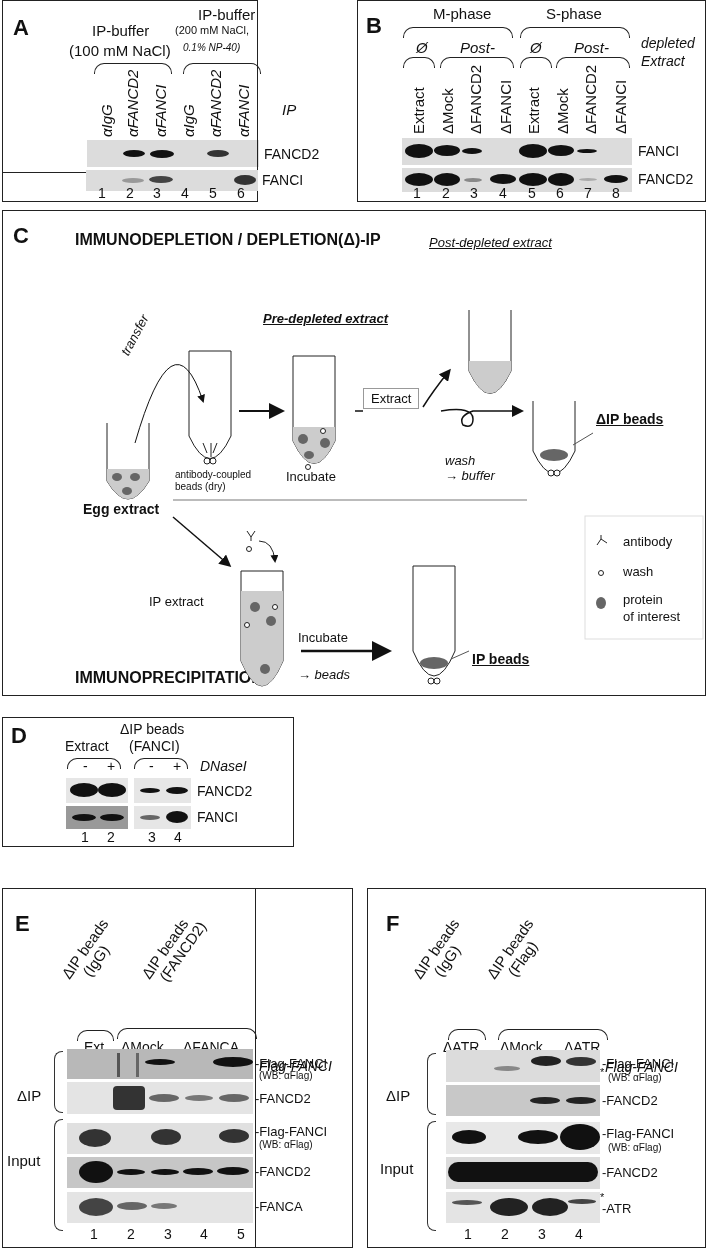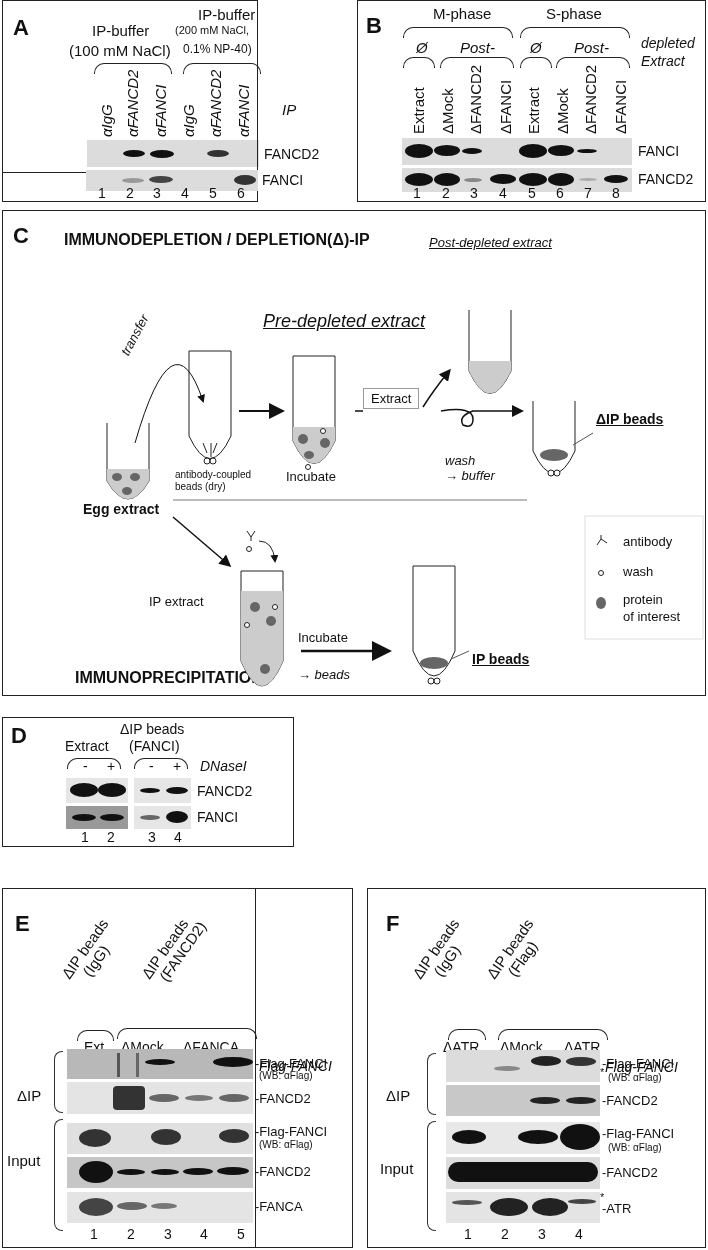--- a/index.html
+++ b/index.html
@@ -17,21 +17,21 @@
 </style>
 </head>
 <body>
 
 <div class="panel" style="left:2px;top:0;width:256px;height:173px;">
   <div class="plabel" style="left:10px;top:14px;">A</div>
   <div class="t" style="left:89px;top:21px;font-size:15px;">IP-buffer</div>
   <div class="t" style="left:66px;top:41px;font-size:15px;">(100 mM NaCl)</div>
   <div class="t" style="left:195px;top:5px;font-size:15px;">IP-buffer</div>
   <div class="t" style="left:172px;top:23px;font-size:11px;">(200 mM NaCl,</div>
-  <div class="t" style="left:180px;top:41px;font-size:12px;">0.1% NP-40)</div>
+  <div class="t" style="left:180px;top:41px;font-size:10px;font-style:italic;">0.1% NP-40)</div>
   <div class="brace" style="left:91px;top:62px;width:76px;"></div>
   <div class="brace" style="left:180px;top:62px;width:76px;"></div>
   <div class="vert it" style="left:95px;top:136px;">αIgG</div>
   <div class="vert it" style="left:121px;top:136px;">αFANCD2</div>
   <div class="vert it" style="left:149px;top:136px;">αFANCI</div>
   <div class="vert it" style="left:177px;top:136px;">αIgG</div>
   <div class="vert it" style="left:204px;top:136px;">αFANCD2</div>
   <div class="vert it" style="left:232px;top:136px;">αFANCI</div>
   <div class="t it" style="left:279px;top:100px;font-size:15px;">IP</div>
   <div class="blot" style="left:84px;top:139px;width:172px;height:27px;">
@@ -105,23 +105,23 @@
   <div class="lane" style="left:112px;top:184px;">3</div>
   <div class="lane" style="left:141px;top:184px;">4</div>
   <div class="lane" style="left:170px;top:184px;">5</div>
   <div class="lane" style="left:198px;top:184px;">6</div>
   <div class="lane" style="left:226px;top:184px;">7</div>
   <div class="lane" style="left:254px;top:184px;">8</div>
 </div>
 
 <div style="position:absolute;left:2px;top:210px;width:704px;height:486px;border:1.5px solid #222;box-sizing:border-box;">
   <div class="plabel" style="left:10px;top:12px;">C</div>
-  <div class="t" style="left:61px;top:20px;font-size:16px;font-weight:bold;">IMMUNODEPLETION / DEPLETION(Δ)-IP</div>
+  <div class="t" style="left:72px;top:20px;font-size:16px;font-weight:bold;">IMMUNODEPLETION / DEPLETION(Δ)-IP</div>
   <div class="t it" style="left:426px;top:24px;font-size:13px;text-decoration:underline;">Post-depleted extract</div>
-  <div class="t it" style="left:260px;top:100px;font-size:18px;text-decoration:underline;">Pre-depleted extract</div>
+  <div class="t it" style="left:260px;top:100px;font-size:13px;text-decoration:underline;font-weight:bold;">Pre-depleted extract</div>
   <div class="t" style="left:128px;top:132px;font-size:13px;font-style:italic;transform:rotate(-62deg);transform-origin:left bottom;"><span>transfer</span></div>
   <div class="t" style="left:172px;top:258px;font-size:10px;">antibody-coupled</div>
   <div class="t" style="left:172px;top:270px;font-size:10px;">beads (dry)</div>
   <div class="t" style="left:283px;top:258px;font-size:13px;">Incubate</div>
   <div class="t" style="left:360px;top:177px;font-size:13px;border:1px solid #999;padding:2px 7px;background:#fff;">Extract</div>
   <div class="t it" style="left:442px;top:242px;font-size:13px;">wash</div>
   <div class="t it" style="left:442px;top:257px;font-size:13px;">→ buffer</div>
   <div class="t" style="left:593px;top:200px;font-size:14px;font-weight:bold;text-decoration:underline;">ΔIP beads</div>
   <div class="t" style="left:80px;top:290px;font-size:14px;font-weight:bold;">Egg extract</div>
   <div class="t" style="left:146px;top:383px;font-size:13px;">IP extract</div>

